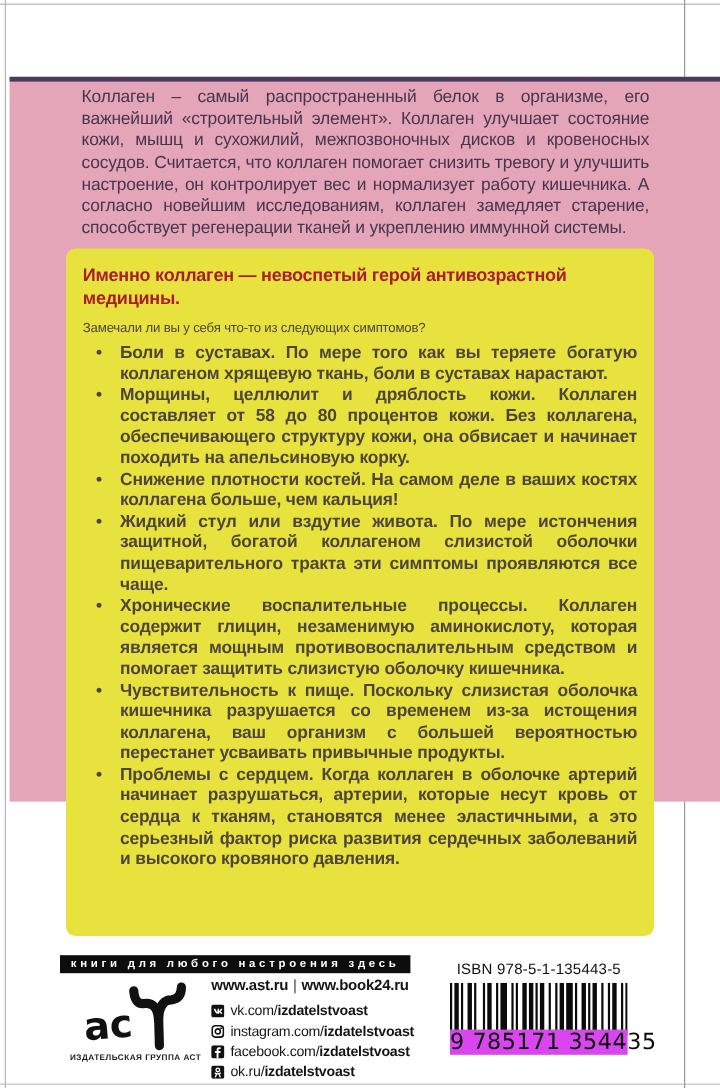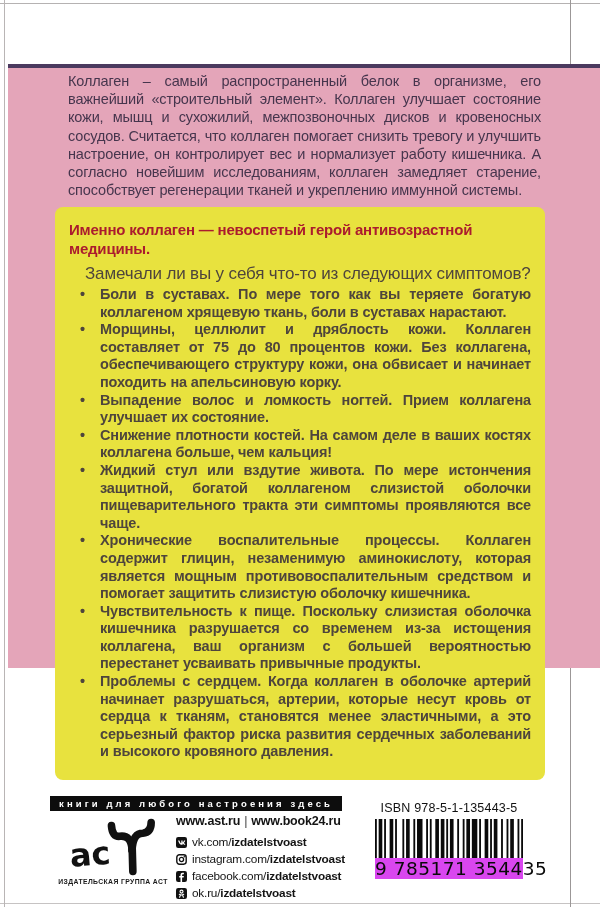--- a/index.html
+++ b/index.html
@@ -27,21 +27,21 @@
   
   .highlight-box{
     position:absolute;left:55px;top:207px;width:490px;height:573px;
     background:#e8e23e;border-radius:8px;box-sizing:border-box;
     padding:13px 14px 10px 14px;color:#4e453c;overflow:hidden;
   }
   .hl-heading{
     margin:0 0 7px 0;font-size:15px;line-height:19px;font-weight:bold;color:#ab1c2e;
     letter-spacing:-0.2px;
   }
-  .hl-question{margin:0 0 3px 16px;font-size:17px;line-height:18px;letter-spacing:-0.15px;}
+  .hl-question{margin:0 0 3px 0;font-size:11px;line-height:18px;letter-spacing:-0.15px;}
   .symptom-list{list-style:none;margin:0;padding:0;font-weight:bold;}
   .symptom-list li{
     position:relative;padding-left:31px;font-size:14.5px;line-height:17.6px;
     text-align:justify;letter-spacing:-0.15px;
   }
   .symptom-list li::before{
     content:"\2022";position:absolute;left:11px;top:0;font-size:14.5px;color:#4e453c;
   }
   
   .slogan-bar{
@@ -83,22 +83,21 @@
 
   <div class="pink-panel"></div>
 
   <div class="intro">Коллаген – самый распространенный белок в организме, его  важнейший «строительный элемент». Коллаген улучшает состояние кожи, мышц и сухожилий, межпозвоночных дисков и кровеносных сосудов. Считается, что коллаген помогает снизить тревогу и улучшить настроение, он контролирует вес и нормализует работу кишечника. А согласно новейшим исследованиям, коллаген замедляет старение, способствует регенерации тканей и укреплению иммунной системы.</div>
 
   <div class="highlight-box">
     <p class="hl-heading">Именно коллаген — невоспетый герой антивозрастной медицины.</p>
     <p class="hl-question">Замечали ли вы у себя что-то из следующих симптомов?</p>
     <ul class="symptom-list">
       <li>Боли в суставах. По мере того как вы теряете богатую коллагеном хрящевую ткань, боли в суставах нарастают.</li>
-      <li>Морщины, целлюлит и дряблость кожи. Коллаген составляет от 75 до 80 процентов кожи. Без коллагена, обеспечивающего структуру кожи, она обвисает и начинает походить на апельсиновую корку.</li>
-      <li>Выпадение волос и ломкость ногтей. Прием коллагена улучшает их состояние.</li>
+      <li>Морщины, целлюлит и дряблость кожи. Коллаген составляет от 58 до 80 процентов кожи. Без коллагена, обеспечивающего структуру кожи, она обвисает и начинает походить на апельсиновую корку.</li>
       <li>Снижение плотности костей. На самом деле в ваших костях коллагена больше, чем кальция!</li>
       <li>Жидкий стул или вздутие живота. По мере истончения защитной, богатой коллагеном слизистой оболочки пищеварительного тракта эти симптомы проявляются все чаще.</li>
       <li>Хронические воспалительные процессы. Коллаген содержит глицин, незаменимую аминокислоту, которая является мощным противовоспалительным средством и помогает защитить слизистую оболочку кишечника.</li>
       <li>Чувствительность к пище. Поскольку слизистая оболочка кишечника разрушается со временем из-за истощения коллагена, ваш организм с большей вероятностью перестанет усваивать привычные продукты.</li>
       <li>Проблемы с сердцем. Когда коллаген в оболочке артерий начинает разрушаться, артерии, которые несут кровь от сердца к тканям, становятся менее эластичными, а это серьезный фактор риска развития сердечных заболеваний и высокого кровяного давления.</li>
     </ul>
 
   </div>
 
   <div class="slogan-bar">

